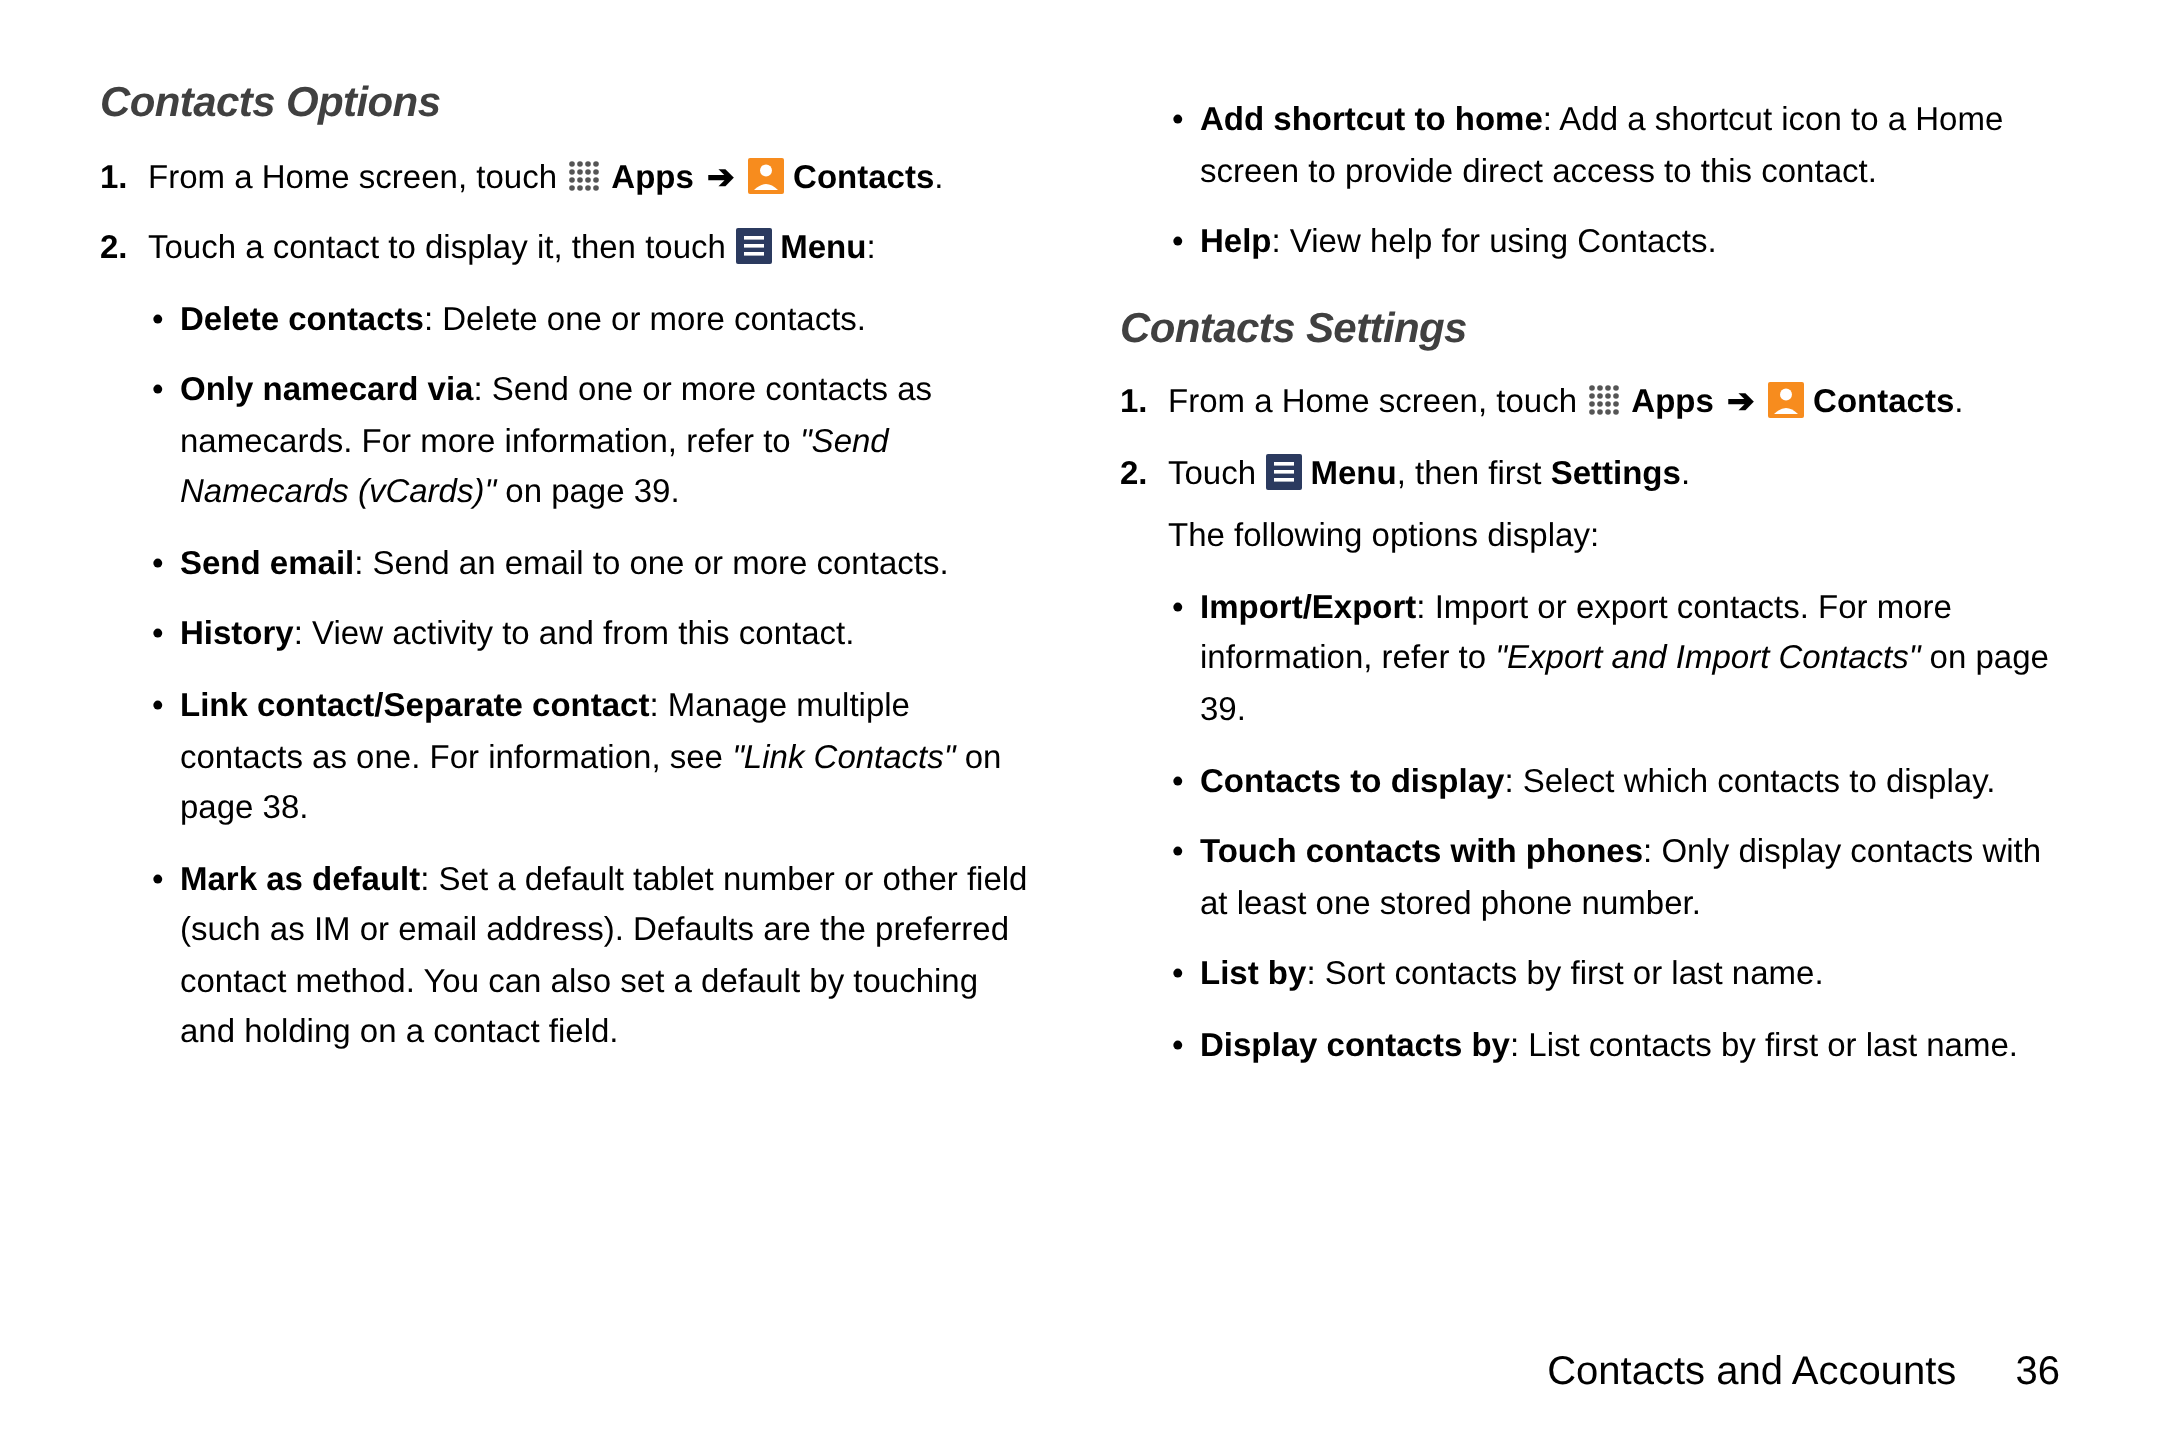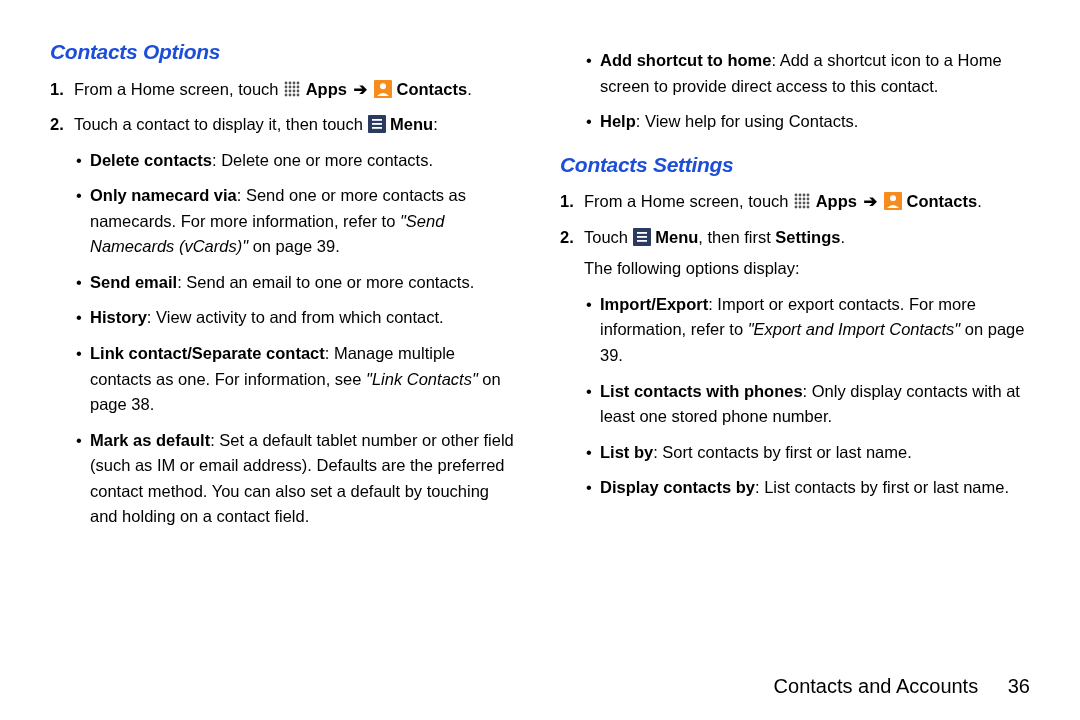--- a/index.html
+++ b/index.html
@@ -17,21 +17,21 @@
   .page {
     padding: 32px 50px 20px 50px;
     display: flex;
     gap: 40px;
   }
   .col {
     flex: 1;
     line-height: 1.55;
   }
   .section-head {
-    color: #1d4ed8;
+    color: #404040;
     font-style: italic;
     font-weight: bold;
     font-size: 21px;
     margin: 4px 0 8px 0;
     letter-spacing: -0.3px;
   }
   ol.numlist {
     list-style: none;
     padding-left: 24px;
     margin: 0;
@@ -156,21 +156,21 @@
                 <rect x="4" y="12" width="10" height="1.8"></rect>
           </g>
             </svg>
         </span>
         <span class="b">Menu</span><span>:</span>
 
         <ul class="bullets">
           <li><span class="b">Delete contacts</span><span>: Delete one or more contacts.</span></li>
           <li><span class="b">Only namecard via</span><span>: Send one or more contacts as namecards. For more information, refer to </span><span class="i">"Send Namecards (vCards)"</span><span> on page 39.</span></li>
           <li><span class="b">Send email</span><span>: Send an email to one or more contacts.</span></li>
-          <li><span class="b">History</span><span>: View activity to and from which contact.</span></li>
+          <li><span class="b">History</span><span>: View activity to and from this contact.</span></li>
           <li><span class="b">Link contact/Separate contact</span><span>: Manage multiple contacts as one. For information, see </span><span class="i">"Link Contacts"</span><span> on page 38.</span></li>
           <li><span class="b">Mark as default</span><span>: Set a default tablet number or other field (such as IM or email address). Defaults are the preferred contact method. You can also set a default by touching and holding on a contact field.</span></li>
         </ul>
       </li>
     </ol>
   </div>
 
   <div class="col">
 
     <ul class="bullets" style="padding-left:40px; margin-top:16px;">
@@ -229,21 +229,22 @@
                 <rect x="4" y="8" width="10" height="1.8"></rect>
                 <rect x="4" y="12" width="10" height="1.8"></rect>
           </g>
             </svg>
         </span>
         <span class="b">Menu</span><span>, then first </span><span class="b">Settings</span><span>.</span>
         <div style="margin-top:6px;">The following options display:</div>
 
         <ul class="bullets">
           <li><span class="b">Import/Export</span><span>: Import or export contacts. For more information, refer to </span><span class="i">"Export and Import Contacts"</span><span> on page 39.</span></li>
-          <li><span class="b">List contacts with phones</span><span>: Only display contacts with at least one stored phone number.</span></li>
+          <li><span class="b">Contacts to display</span><span>: Select which contacts to display.</span></li>
+          <li><span class="b">Touch contacts with phones</span><span>: Only display contacts with at least one stored phone number.</span></li>
           <li><span class="b">List by</span><span>: Sort contacts by first or last name.</span></li>
           <li><span class="b">Display contacts by</span><span>: List contacts by first or last name.</span></li>
         </ul>
       </li>
     </ol>
   </div>
 </div>
 
 <div class="footer">
   <span>Contacts and Accounts</span>

